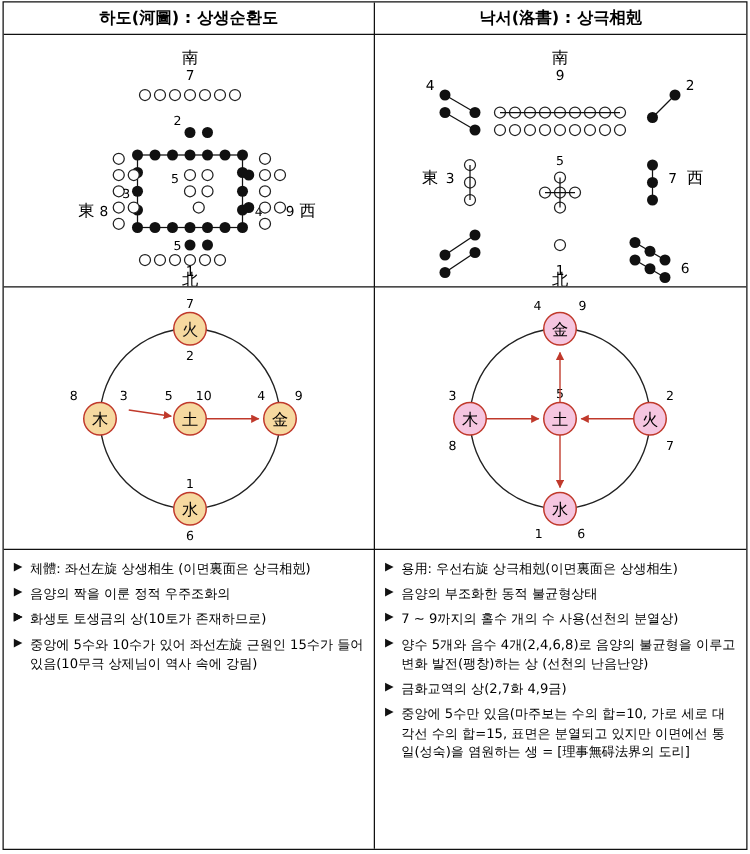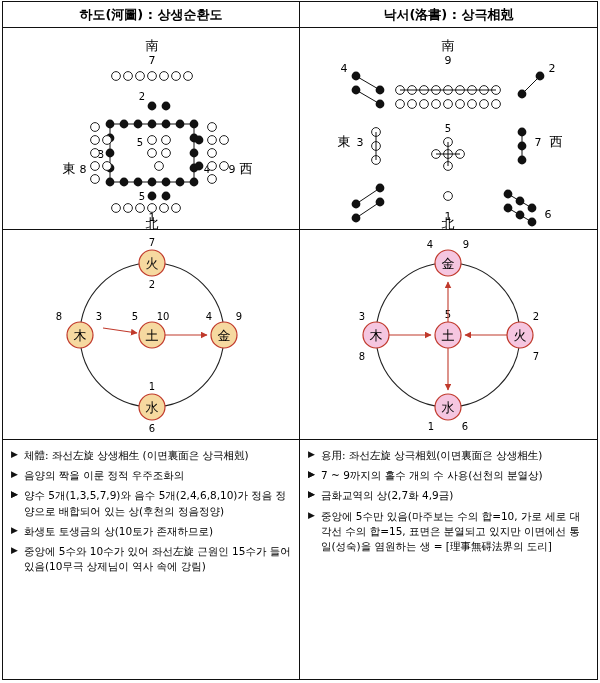--- a/index.html
+++ b/index.html
@@ -377,30 +377,30 @@
       </svg>
     </div>
   </div>
 
   <div class="row" style="flex:1;">
     <div class="cell left txt">
       <ul>
         <li><span class="bullet">▶</span><span>체體: 좌선左旋 상생相生 (이면裏面은 상극相剋)</span></li>
         <li><span class="bullet">▶</span><span>음양의 짝을 이룬 정적 우주조화의</span></li>
         <li><span class="bullet">▶</span></li>
-        <li><span class="bullet">▶</span><span>양수 5개(1,3,5,7,9)와 음수 5개(2,4,6,8,10)가 정음 정양으로 배합되어 있는 상(후천의 정음정양)</span></li>
+        <li><span class="bullet">▶</span></li>
         <li><span class="bullet">▶</span><span>화생토 토생금의 상(10토가 존재하므로)</span></li>
         <li><span class="bullet">▶</span><span>중앙에 5수와 10수가 있어 좌선左旋 근원인 15수가 들어 있음(10무극 상제님이 역사 속에 강림)</span></li>
       </ul>
     </div>
     <div class="cell right txt">
       <ul>
-        <li><span class="bullet">▶</span><span>용用:  좌선左旋 상극相剋(이면裏面은 상생相生)</span></li>
-        <li><span class="bullet">▶</span></li>
+        <li><span class="bullet">▶</span><span>용用:  우선右旋 상극相剋(이면裏面은 상생相生)</span></li>
+        <li><span class="bullet">▶</span><span>음양의 부조화한 동적 불균형상태</span></li>
         <li><span class="bullet">▶</span><span>7 ~ 9까지의 홀수 개의 수 사용(선천의 분열상)</span></li>
-        <li><span class="bullet">▶</span></li>
+        <li><span class="bullet">▶</span><span>양수 5개와 음수 4개(2,4,6,8)로 음양의 불균형을 이루고 변화 발전(팽창)하는 상 (선천의 난음난양)</span></li>
         <li><span class="bullet">▶</span><span>금화교역의 상(2,7화 4,9금)</span></li>
         <li><span class="bullet">▶</span><span>중앙에 5수만 있음(마주보는 수의 합=10, 가로 세로 대각선 수의 합=15, 표면은 분열되고 있지만 이면에선 통일(성숙)을 염원하는 생 = [理事無碍法界의 도리]</span></li>
       </ul>
     </div>
   </div>
 
 </div>
 
 </body></html>

